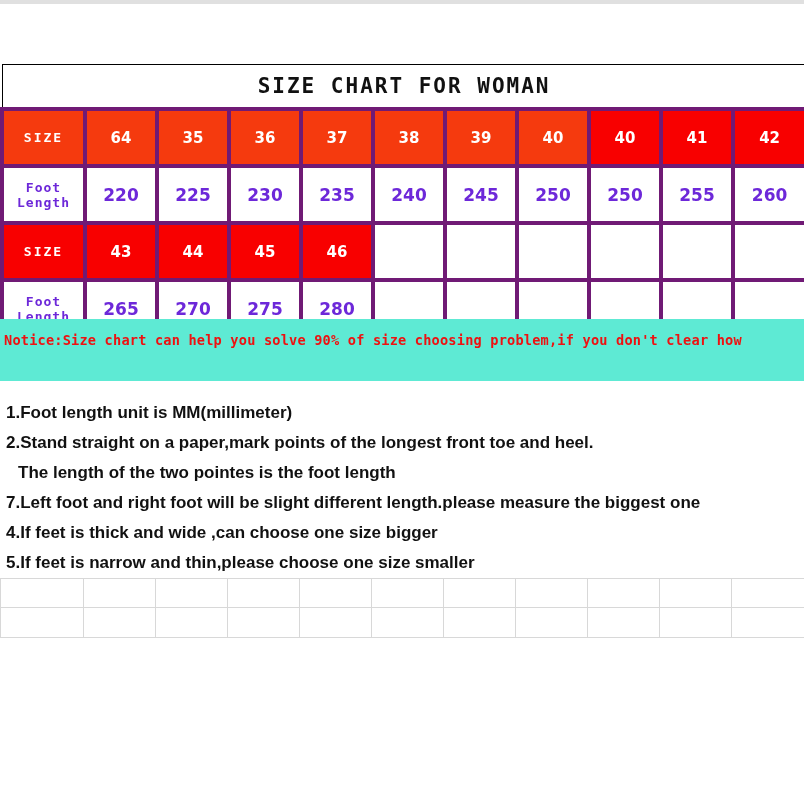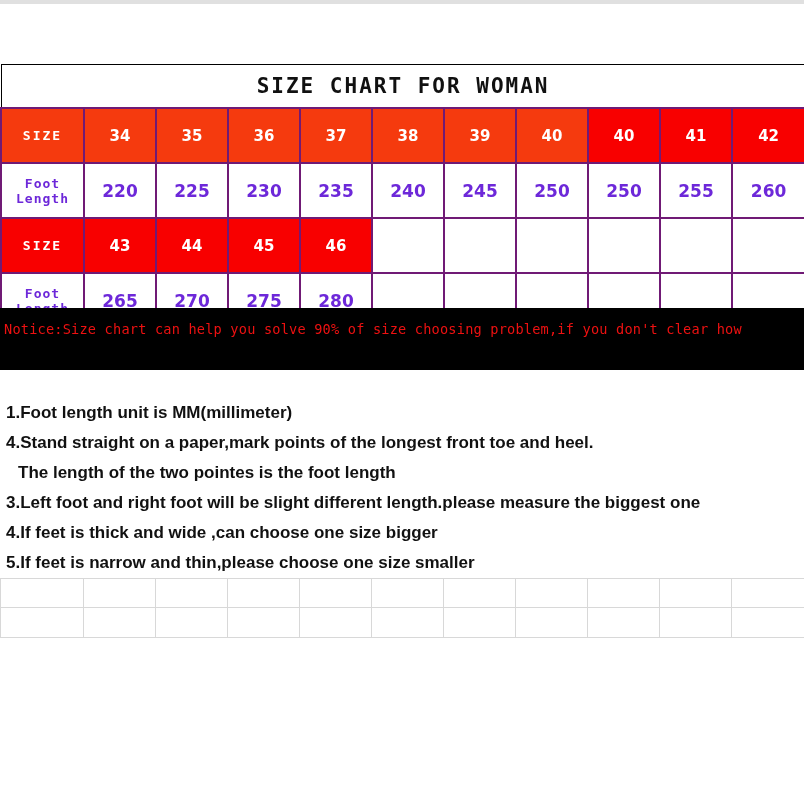--- a/index.html
+++ b/index.html
@@ -36,21 +36,21 @@
     left: 0;
     top: 64px;
     width: 804px;
   }
   table.chart {
     border-collapse: collapse;
     width: 804px;
     table-layout: fixed;
   }
   table.chart td {
-    border: 2px solid #701a75;
+    border: 4px solid #701a75;
     padding: 0;
     text-align: center;
     vertical-align: middle;
   }
 
   .title-cell {
     height: 42px;
     font-family: "DejaVu Sans Mono", monospace;
     font-size: 21px;
     font-weight: bold;
@@ -91,26 +91,27 @@
     font-family: "DejaVu Sans Mono", monospace;
     font-size: 13px;
     font-weight: bold;
     letter-spacing: 1px;
   }
 
   
   .notice {
     position: absolute;
     left: 0;
-    top: 308px;
+    top: 319px;
     width: 804px;
     height: 62px;
-    background: #000000;
+    background: #5eead4;
     box-sizing: border-box;
     padding: 10px 4px 0 4px;
+    font-weight: bold;
   }
   .notice-line {
     font-family: "DejaVu Sans Mono", monospace;
     font-size: 13.6px;
     color: #ee1111;
     letter-spacing: 0.2px;
     line-height: 22px;
     white-space: nowrap;
   }
 
@@ -174,21 +175,21 @@
         <col style="width:73px">
       </colgroup>
 
       <tbody>
           <tr>
         <td class="title-cell" colspan="11">SIZE CHART FOR WOMAN</td>
       </tr>
 
       <tr class="size-row">
         <td class="label orange">SIZE</td>
-        <td class="orange">34</td>
+        <td class="orange">64</td>
         <td class="orange">35</td>
         <td class="orange">36</td>
         <td class="orange">37</td>
         <td class="orange">38</td>
         <td class="orange">39</td>
         <td class="orange">40</td>
         <td class="red">40</td>
         <td class="red">41</td>
         <td class="red">42</td>
       </tr>
@@ -237,23 +238,23 @@
     </tbody>
       </table>
   </div>
 
   <div class="notice">
     <div class="notice-line">Notice:Size chart can help you solve 90% of size choosing problem,if you don't clear how</div>
   </div>
 
   <div class="instructions">
     <div class="instr-line">1.Foot length unit is MM(millimeter)</div>
-    <div class="instr-line">4.Stand straight on a paper,mark points of the longest front toe and heel.</div>
+    <div class="instr-line">2.Stand straight on a paper,mark points of the longest front toe and heel.</div>
     <div class="instr-line indent">The length of the two pointes is the foot length</div>
-    <div class="instr-line">3.Left foot and right foot will be slight different length.please measure the biggest one</div>
+    <div class="instr-line">7.Left foot and right foot will be slight different length.please measure the biggest one</div>
     <div class="instr-line">4.If feet is thick and wide ,can choose one size bigger</div>
     <div class="instr-line">5.If feet is narrow and thin,please choose one size smaller</div>
   </div>
 
   <div class="grid-wrap">
     <table class="grid">
       <colgroup>
         <col style="width:83px">
         <col style="width:72px">
           <col style="width:72px">

